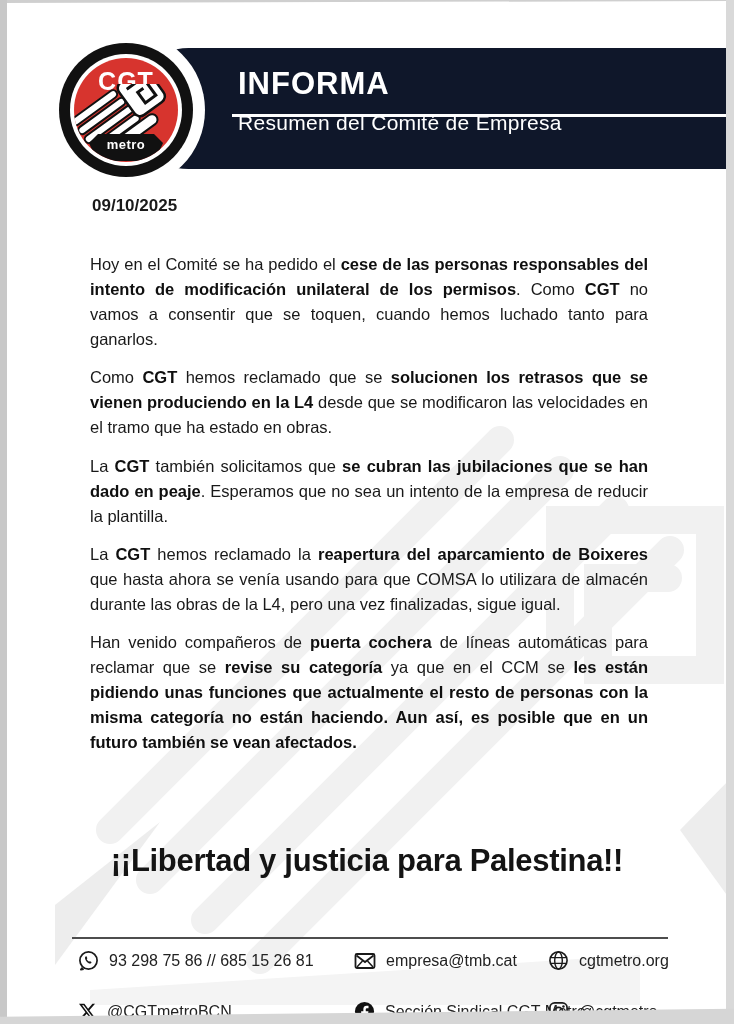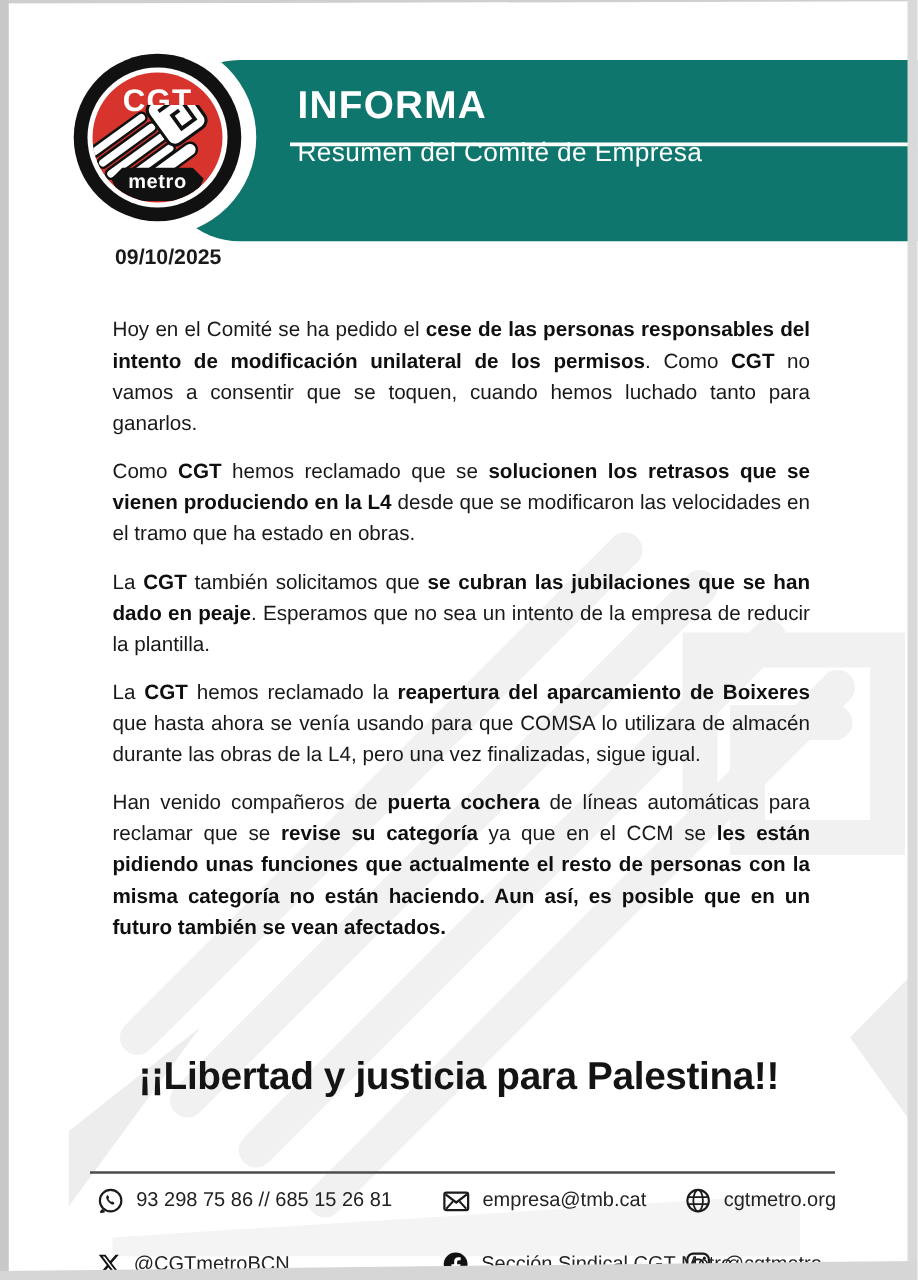--- a/index.html
+++ b/index.html
@@ -9,42 +9,42 @@
   .edge{position:absolute;z-index:6;}
   .edge-left{left:0;top:0;width:7px;height:1024px;background:#c8c8c8;}
   .edge-right{right:0;top:0;width:8px;height:1024px;background:#d9d9d9;}
   .edge-top{left:0;top:0;width:734px;height:3px;background:#cfcfcf;
             clip-path:polygon(0 0,100% 0,100% 34%,0 100%);}
   .edge-bottom{left:0;bottom:0;width:734px;height:18px;background:#d6d6d6;
             clip-path:polygon(0 60%,100% 15%,100% 100%,0 100%);}
   
   .watermark{position:absolute;left:0;top:0;z-index:1;}
   
-  .band{position:absolute;left:128px;top:48px;right:0;height:145px;background:#0f766e;
+  .band{position:absolute;left:128px;top:48px;right:0;height:121px;background:#0f172a;
         border-radius:64px 0 0 64px;z-index:2;}
   .band-line{position:absolute;left:104px;right:0;top:66px;height:3px;background:#ffffff;}
   .band-title{position:absolute;left:110px;top:18px;color:#fff;font-size:31px;font-weight:800;
               letter-spacing:1px;}
   .band-subtitle{position:absolute;left:110px;top:63px;color:#fff;font-size:21px;font-weight:400;
               letter-spacing:.3px;}
   
   .logo-outer{position:absolute;left:47px;top:31px;width:158px;height:158px;border-radius:50%;
               background:#ffffff;z-index:3;}
   .logo-ring{position:absolute;left:12px;top:12px;width:134px;height:134px;border-radius:50%;
               background:#111111;}
   .logo-white{position:absolute;left:11px;top:11px;width:112px;height:112px;border-radius:50%;
               background:#ffffff;}
   .logo-red{position:absolute;left:4px;top:4px;width:104px;height:104px;border-radius:50%;
               background:#d7342e;overflow:hidden;}
   .logo-cgt{position:absolute;left:0;top:9px;width:104px;text-align:center;color:#fff;
               font-size:25px;font-weight:800;letter-spacing:1px;}
   .logo-fist{position:absolute;left:0;top:26px;}
   .metro-plate{position:absolute;left:15px;top:76px;width:74px;height:27px;}
   .metro-text{position:absolute;left:0;top:3px;width:74px;text-align:center;color:#fff;
-              font-size:16px;font-weight:700;letter-spacing:.5px;}
+              font-size:13px;font-weight:700;letter-spacing:.5px;}
   
   .date{position:absolute;left:92px;top:196px;font-size:17px;font-weight:700;z-index:2;}
   .body-text{position:absolute;left:90px;top:252px;width:558px;z-index:2;}
   .body-text p{margin:0 0 13px 0;font-size:16.5px;line-height:1.52;text-align:justify;color:#191919;}
   .body-text b{font-weight:700;color:#0f0f0f;}
   .headline{position:absolute;left:0;top:843px;width:734px;text-align:center;font-size:31px;
             font-weight:800;letter-spacing:-.3px;color:#141414;z-index:2;}
   
   .footer-rule{position:absolute;left:72px;top:937px;width:596px;height:2px;background:#4d4d4d;z-index:2;}
   .footer-grid{position:absolute;left:78px;top:950px;width:600px;display:grid;

